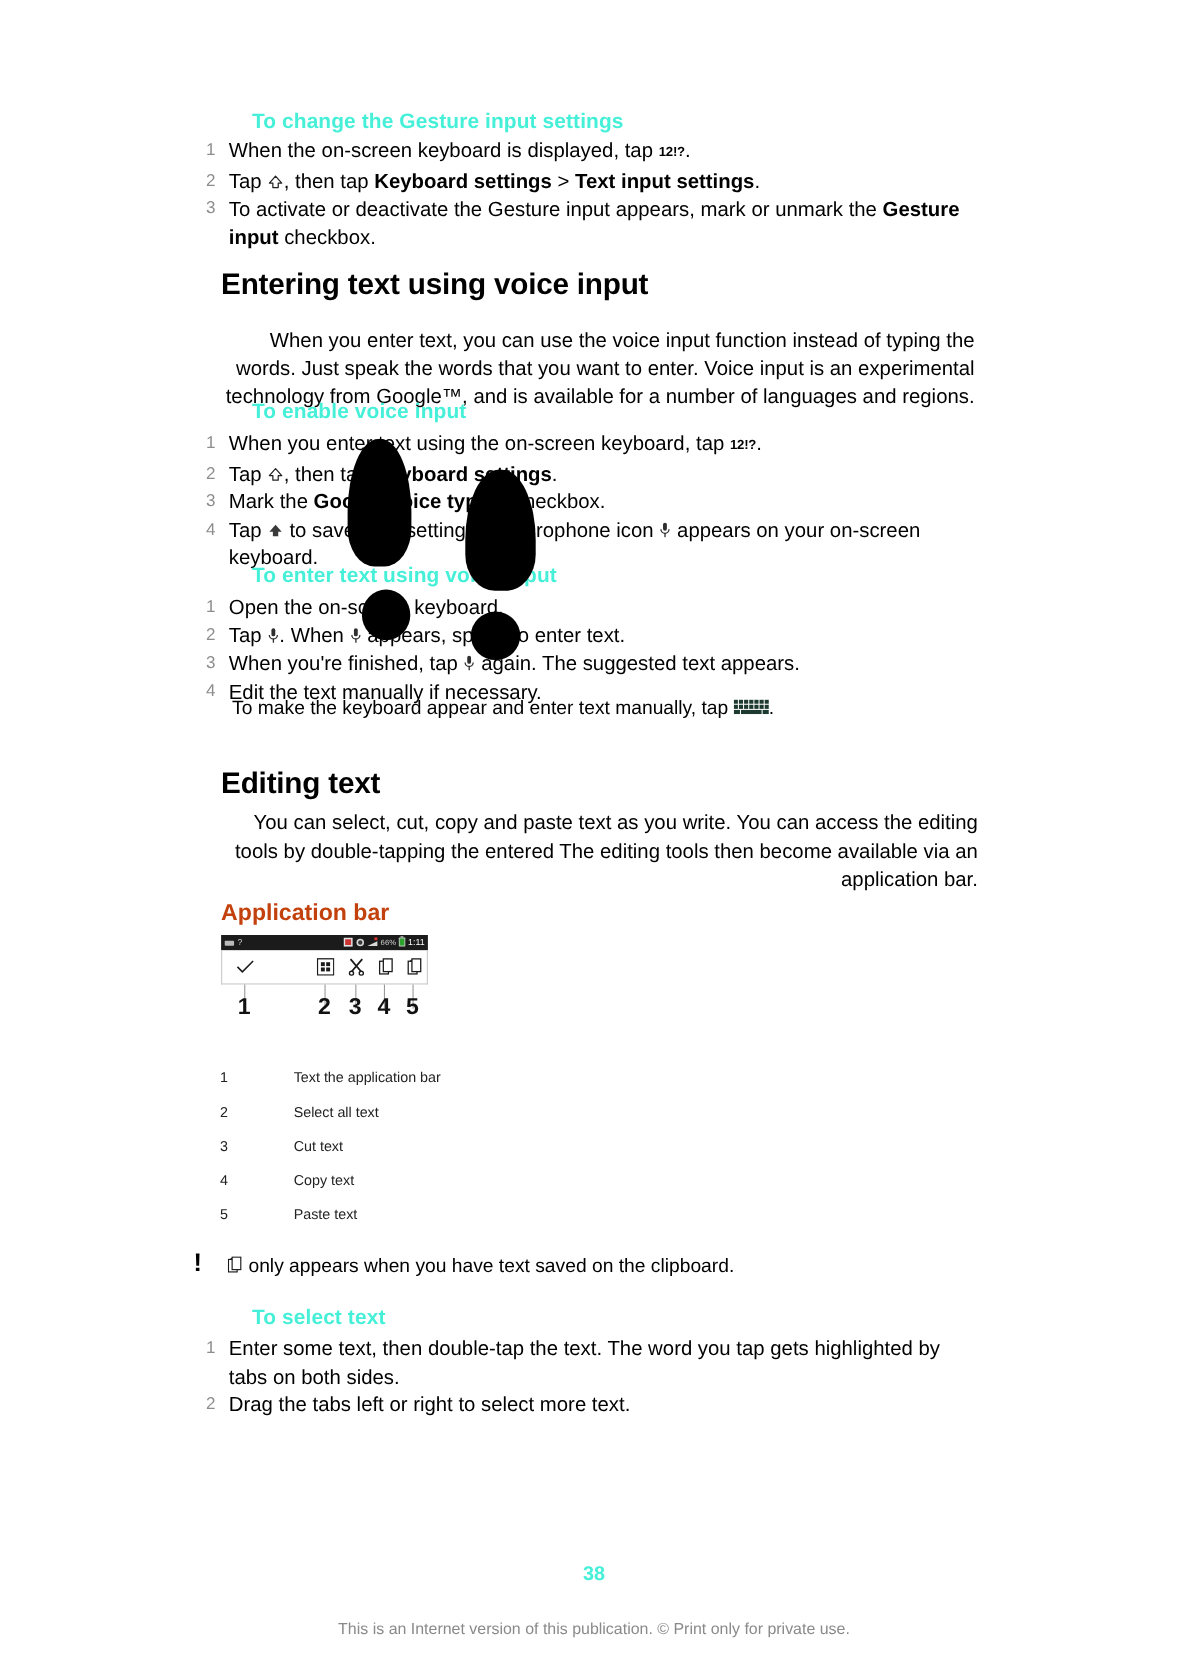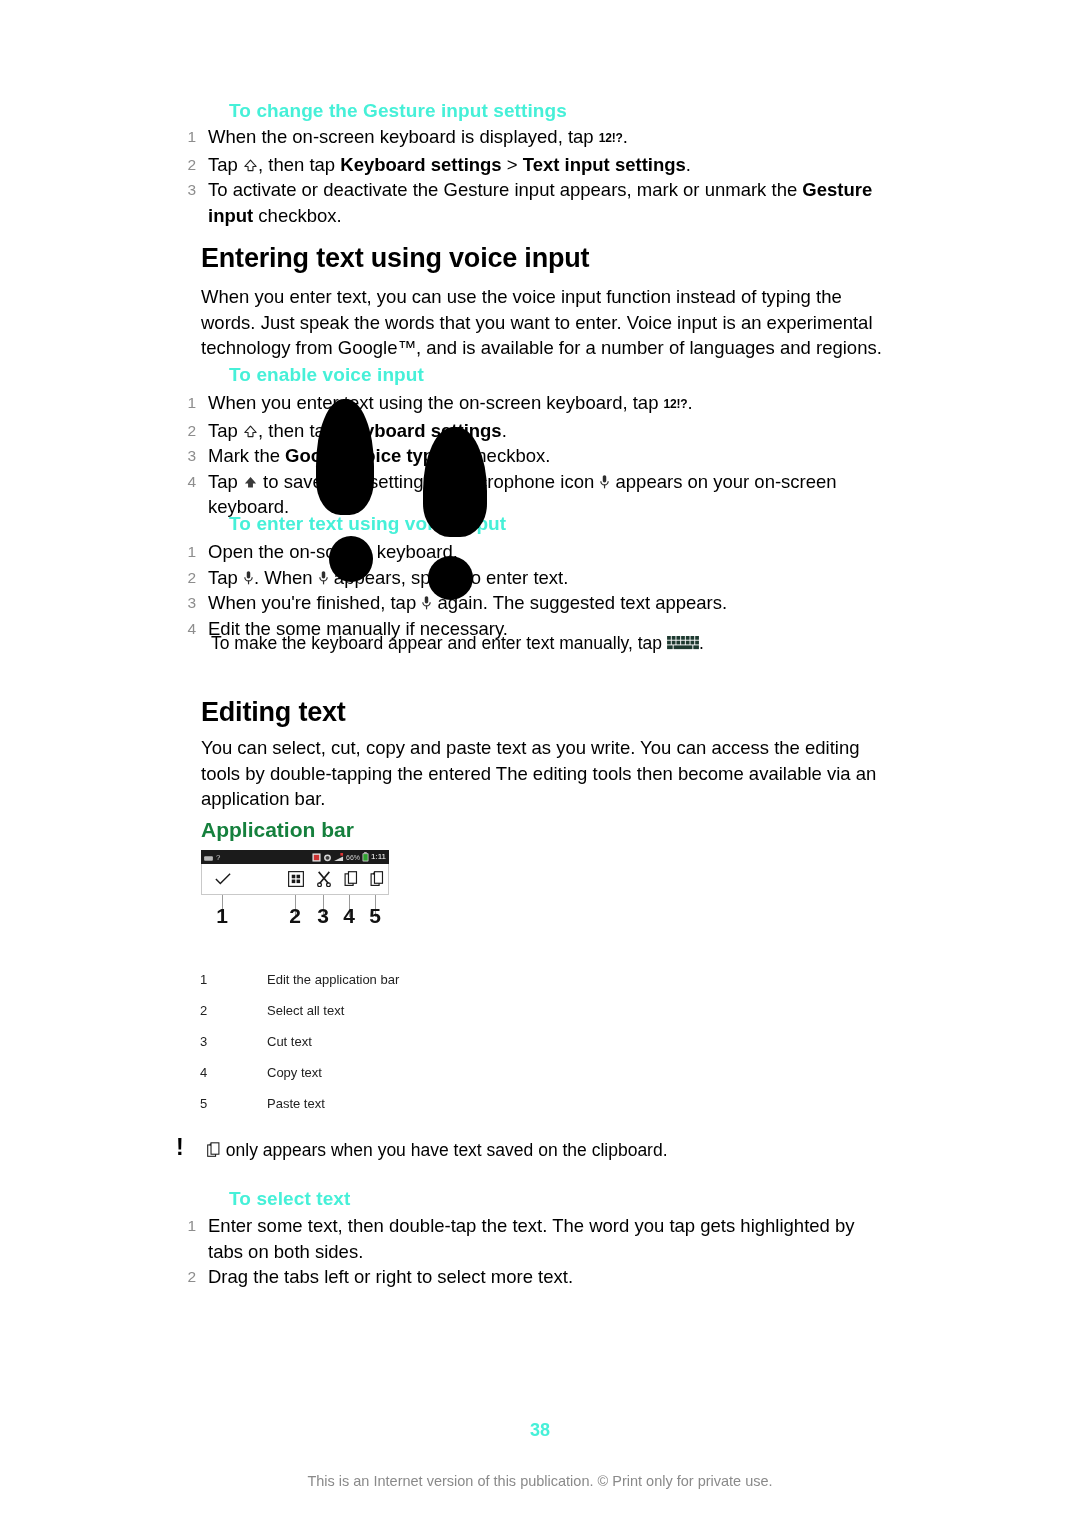--- a/index.html
+++ b/index.html
@@ -38,21 +38,21 @@
     font-size: 27px;
     font-weight: 700;
     color: #000;
     letter-spacing: -0.2px;
     white-space: nowrap;
   }
   .h2 {
     position: absolute;
     font-size: 21px;
     font-weight: 700;
-    color: #15803d;
+    color: #c2410c;
     white-space: nowrap;
   }
   .para {
     position: absolute;
     font-size: 18.5px;
     line-height: 25.5px;
     color: #000;
   }
 
   
@@ -264,21 +264,21 @@
     </div>
 
     <div class="step">
       <span class="num">3</span>
       <span>To activate or deactivate the Gesture input appears, mark or unmark the </span><b>Gesture input</b><span> checkbox.</span>
     </div>
   </div>
 
   <h1 class="h1" style="left:201px; top:243px; margin:0;">Entering text using voice input</h1>
 
-  <div class="para" style="left:201px; top:284px; width:685px;">When you enter text, you can use the voice input function instead of typing the words. Just speak the words that you want to enter. Voice input is an experimental technology from Google™, and is available for a number of languages and regions.</div>
+  <div class="para" style="left:201px; top:296px; width:685px;text-align:right;">When you enter text, you can use the voice input function instead of typing the words. Just speak the words that you want to enter. Voice input is an experimental technology from Google™, and is available for a number of languages and regions.</div>
 
   <div class="sub-head" style="left:201px; top:364px;">To enable voice input</div>
 
   <div class="steps" style="left:176px; top:390px; width:700px;">
 
     <div class="step">
       <span class="num">1</span>
       <span>When you enter text using the on-screen keyboard, tap </span><span class="tiny-key">12!?</span><span>.</span>
     </div>
 
@@ -332,21 +332,21 @@
       <span class="num">3</span>
       <span>When you're finished, tap </span><span class="ic"><svg width="11" height="16" viewBox="0 0 12 17">
             <rect x="4.1" y="1" width="3.8" height="8" rx="1.9" fill="#2e2e2e"></rect>
             <path d="M2 7.6 a4 4 0 0 0 8 0" fill="none" stroke="#2e2e2e" stroke-width="1.3"></path>
             <rect x="5.4" y="11.4" width="1.3" height="4" fill="#2e2e2e"></rect>
           </svg></span><span> again. The suggested text appears.</span>
     </div>
 
     <div class="step">
       <span class="num">4</span>
-      <span>Edit the some manually if necessary.</span>
+      <span>Edit the text manually if necessary.</span>
     </div>
   </div>
 
   <div class="para" style="left:211px; top:631px; width:680px; font-size:17.5px;">
     <span>To make the keyboard appear and enter text manually, tap </span><span class="ic"><svg width="32" height="15" viewBox="0 0 34 16">
           <g fill="#1e3a30">
             <rect x="0" y="0" width="4" height="4"></rect>
             <rect x="5" y="0" width="4" height="4"></rect>
             <rect x="10" y="0" width="4" height="4"></rect>
             <rect x="15" y="0" width="4" height="4"></rect>
@@ -362,21 +362,21 @@
             <rect x="30" y="5" width="4" height="4"></rect>
             <rect x="0" y="10" width="6" height="4"></rect>
             <rect x="7" y="10" width="20" height="4"></rect>
             <rect x="28" y="10" width="6" height="4"></rect>
           </g>
         </svg></span><span>.</span>
   </div>
 
   <h1 class="h1" style="left:201px; top:697px; margin:0;">Editing text</h1>
 
-  <div class="para" style="left:201px; top:735px; width:688px;">You can select, cut, copy and paste text as you write. You can access the editing tools by double-tapping the entered The editing tools then become available via an application bar.</div>
+  <div class="para" style="left:201px; top:735px; width:688px;text-align:right;">You can select, cut, copy and paste text as you write. You can access the editing tools by double-tapping the entered The editing tools then become available via an application bar.</div>
 
   <h2 class="h2" style="left:201px; top:818px; margin:0;">Application bar</h2>
 
   <div class="appbar-fig">
     <div class="appbar-status">
       <div class="left">
         <span>
           <svg width="9" height="7" viewBox="0 0 10 8">
               <rect x="0" y="1.5" width="10" height="5" rx="1" fill="#b9b9b9"></rect>
             </svg>
@@ -466,21 +466,21 @@
       <span style="left:94px;">2</span>
       <span style="left:122px;">3</span>
       <span style="left:148px;">4</span>
       <span style="left:174px;">5</span>
     </div>
   </div>
 
   <div class="legend">
     <div class="legend-row">
       <div class="lnum">1</div>
-      <div class="ltext">Edit the application bar</div>
+      <div class="ltext">Text the application bar</div>
     </div>
     <div class="legend-row">
       <div class="lnum">2</div>
       <div class="ltext">Select all text</div>
     </div>
     <div class="legend-row">
       <div class="lnum">3</div>
       <div class="ltext">Cut text</div>
     </div>
     <div class="legend-row">

